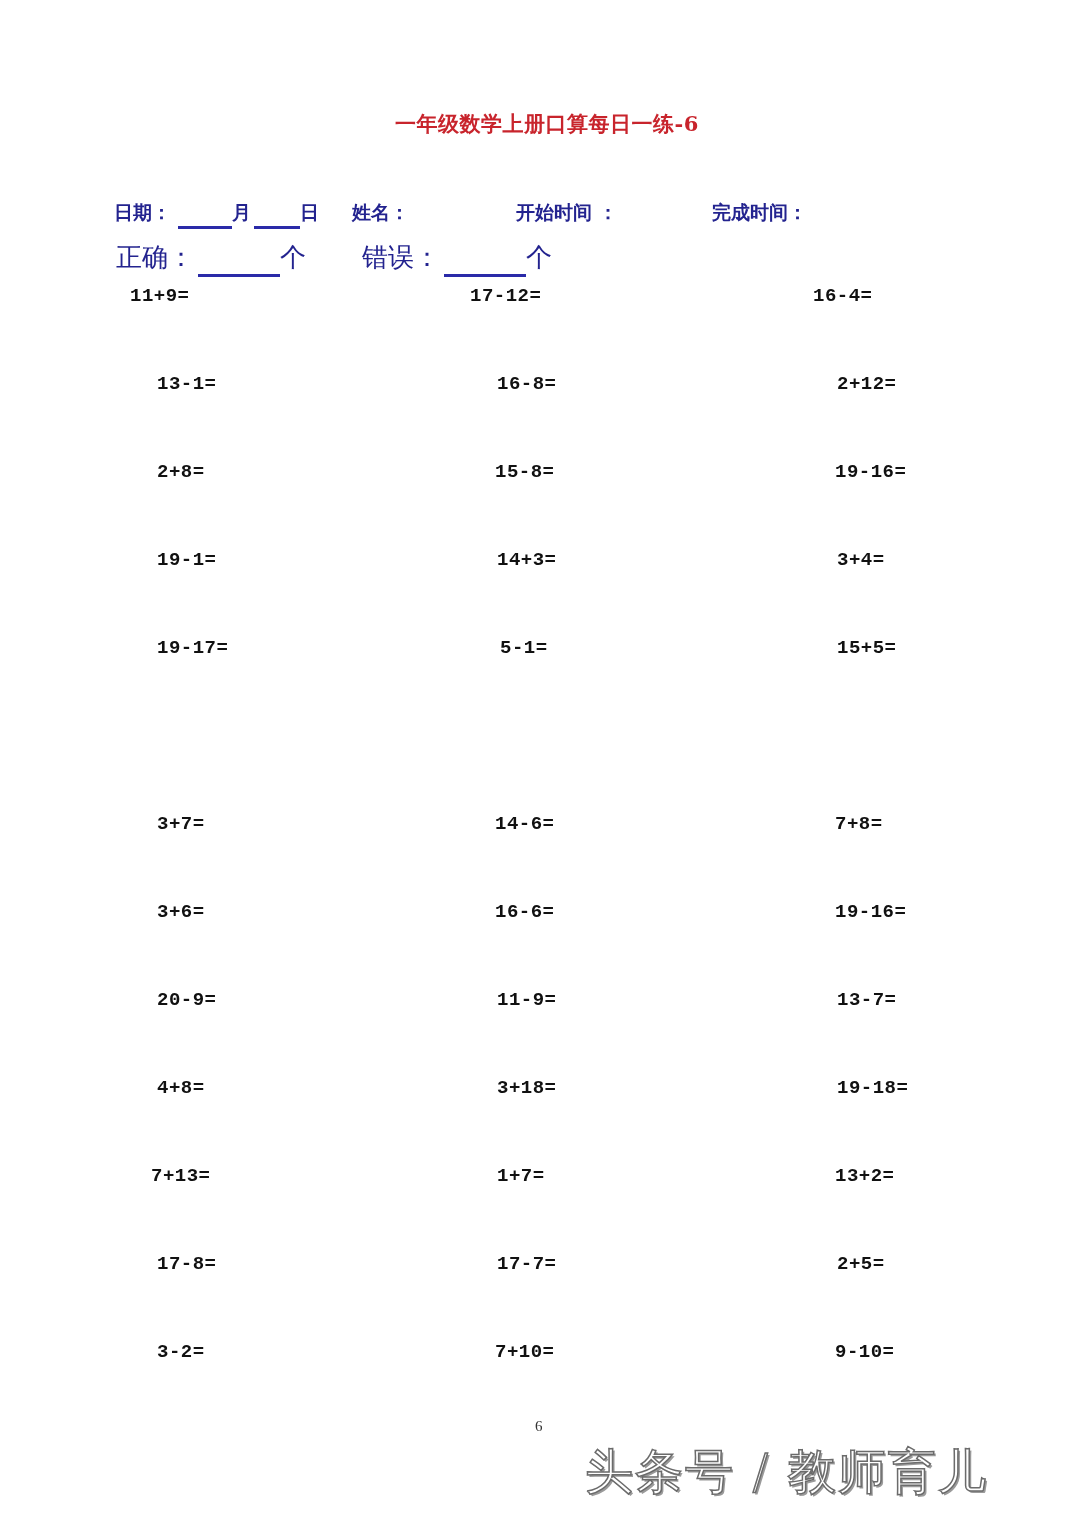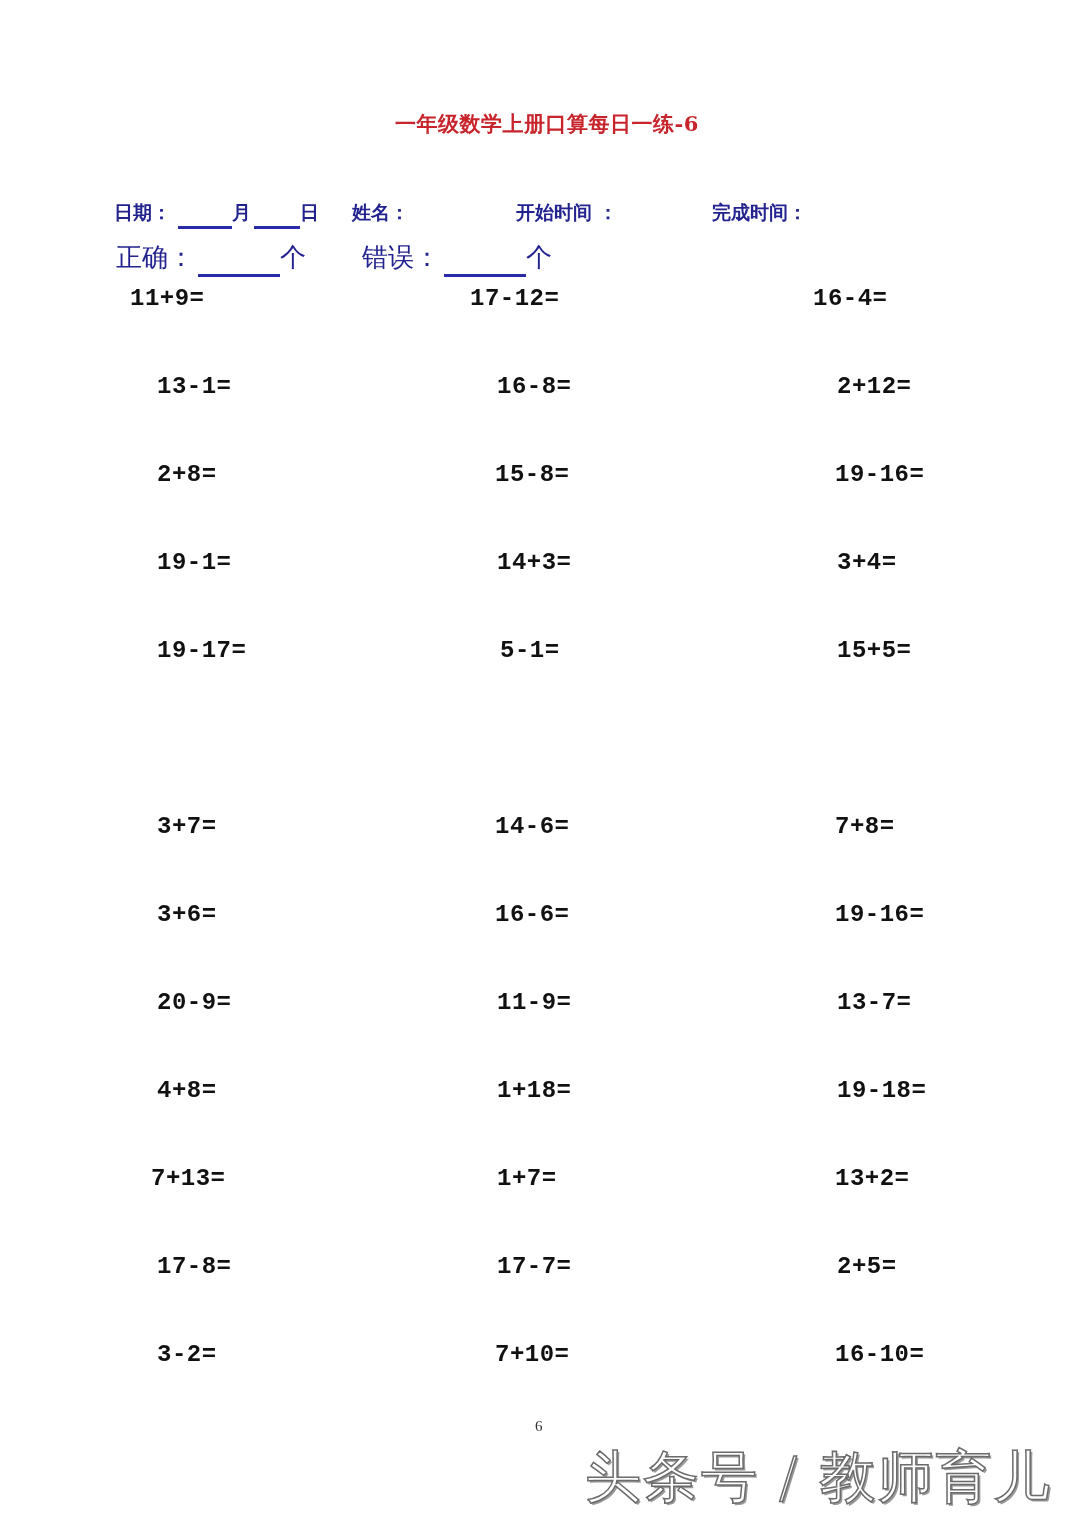--- a/index.html
+++ b/index.html
@@ -50,39 +50,39 @@
       height: 36px;
       font-family: "DejaVu Serif", serif;
       font-size: 26px;
       color: #23238f;
       white-space: nowrap;
     }
     .problem {
       position: absolute;
       font-family: "Liberation Mono", "DejaVu Sans Mono", monospace;
       font-weight: bold;
-      font-size: 24px;
+      font-size: 19px;
       color: #111111;
       white-space: nowrap;
       letter-spacing: 0.5px;
     }
     .page-number {
       position: absolute;
       top: 1418px;
       left: 535px;
       font-family: "Liberation Serif", serif;
       font-size: 15px;
       color: #333;
     }
     .watermark {
       position: absolute;
       top: 1440px;
       left: 585px;
       font-family: "DejaVu Sans", sans-serif;
-      font-size: 56px;
+      font-size: 48px;
       font-weight: 300;
       color: #ffffff;
       -webkit-text-stroke: 1.5px #6b6b6b;
       text-shadow: 2px 2px 0 #9a9a9a;
       letter-spacing: 2px;
       white-space: nowrap;
     }
   </style>
 </head>
 <body>
@@ -135,30 +135,30 @@
 
 <div class="problem" style="top:901px; left:157px;">3+6=</div>
 <div class="problem" style="top:901px; left:495px;">16-6=</div>
 <div class="problem" style="top:901px; left:835px;">19-16=</div>
 
 <div class="problem" style="top:989px; left:157px;font-family:Liberation Mono, monospace;">20-9=</div>
 <div class="problem" style="top:989px; left:497px;">11-9=</div>
 <div class="problem" style="top:989px; left:837px;">13-7=</div>
 
 <div class="problem" style="top:1077px; left:157px;">4+8=</div>
-<div class="problem" style="top:1077px; left:497px;">1+18=</div>
+<div class="problem" style="top:1077px; left:497px;">3+18=</div>
 <div class="problem" style="top:1077px; left:837px;">19-18=</div>
 
 <div class="problem" style="top:1165px; left:151px;">7+13=</div>
 <div class="problem" style="top:1165px; left:497px;">1+7=</div>
 <div class="problem" style="top:1165px; left:835px;">13+2=</div>
 
 <div class="problem" style="top:1253px; left:157px;">17-8=</div>
 <div class="problem" style="top:1253px; left:497px;">17-7=</div>
 <div class="problem" style="top:1253px; left:837px;">2+5=</div>
 
 <div class="problem" style="top:1341px; left:157px;">3-2=</div>
 <div class="problem" style="top:1341px; left:495px;">7+10=</div>
-<div class="problem" style="top:1341px; left:835px;">16-10=</div>
+<div class="problem" style="top:1341px; left:835px;">9-10=</div>
 
 <div class="page-number">6</div>
 
 <div class="watermark">头条号 / 教师育儿</div>
 
 </body></html>

